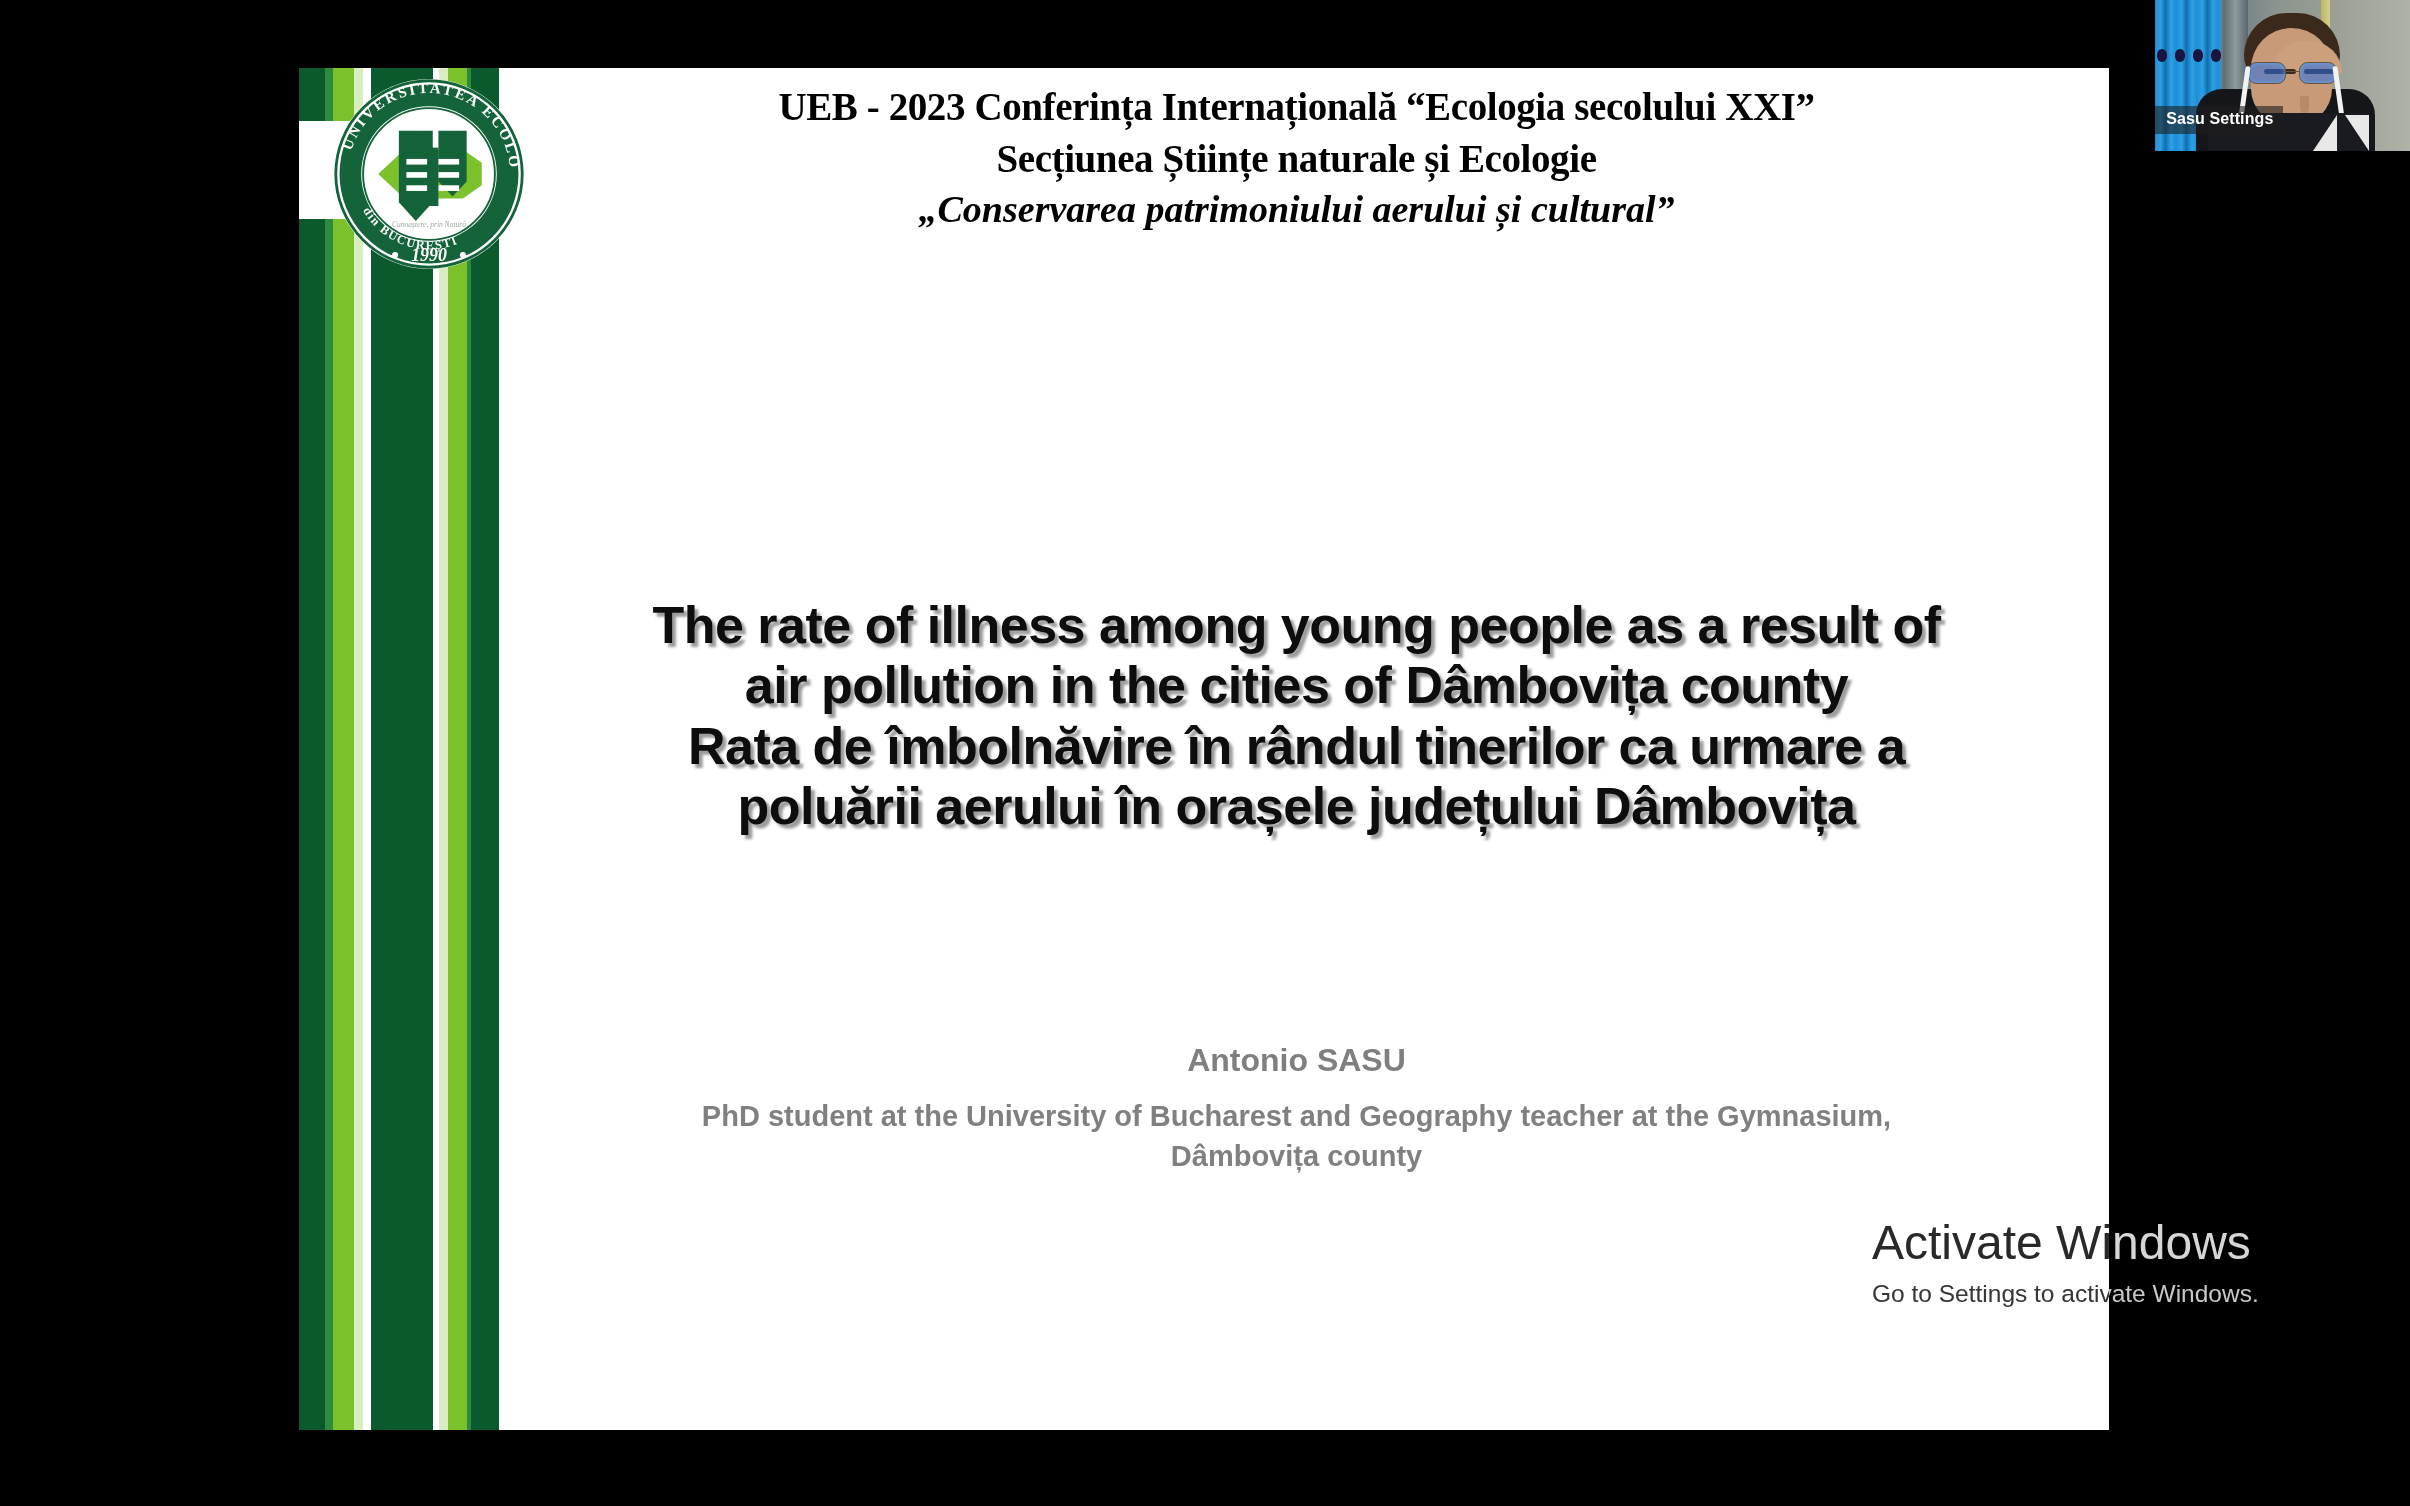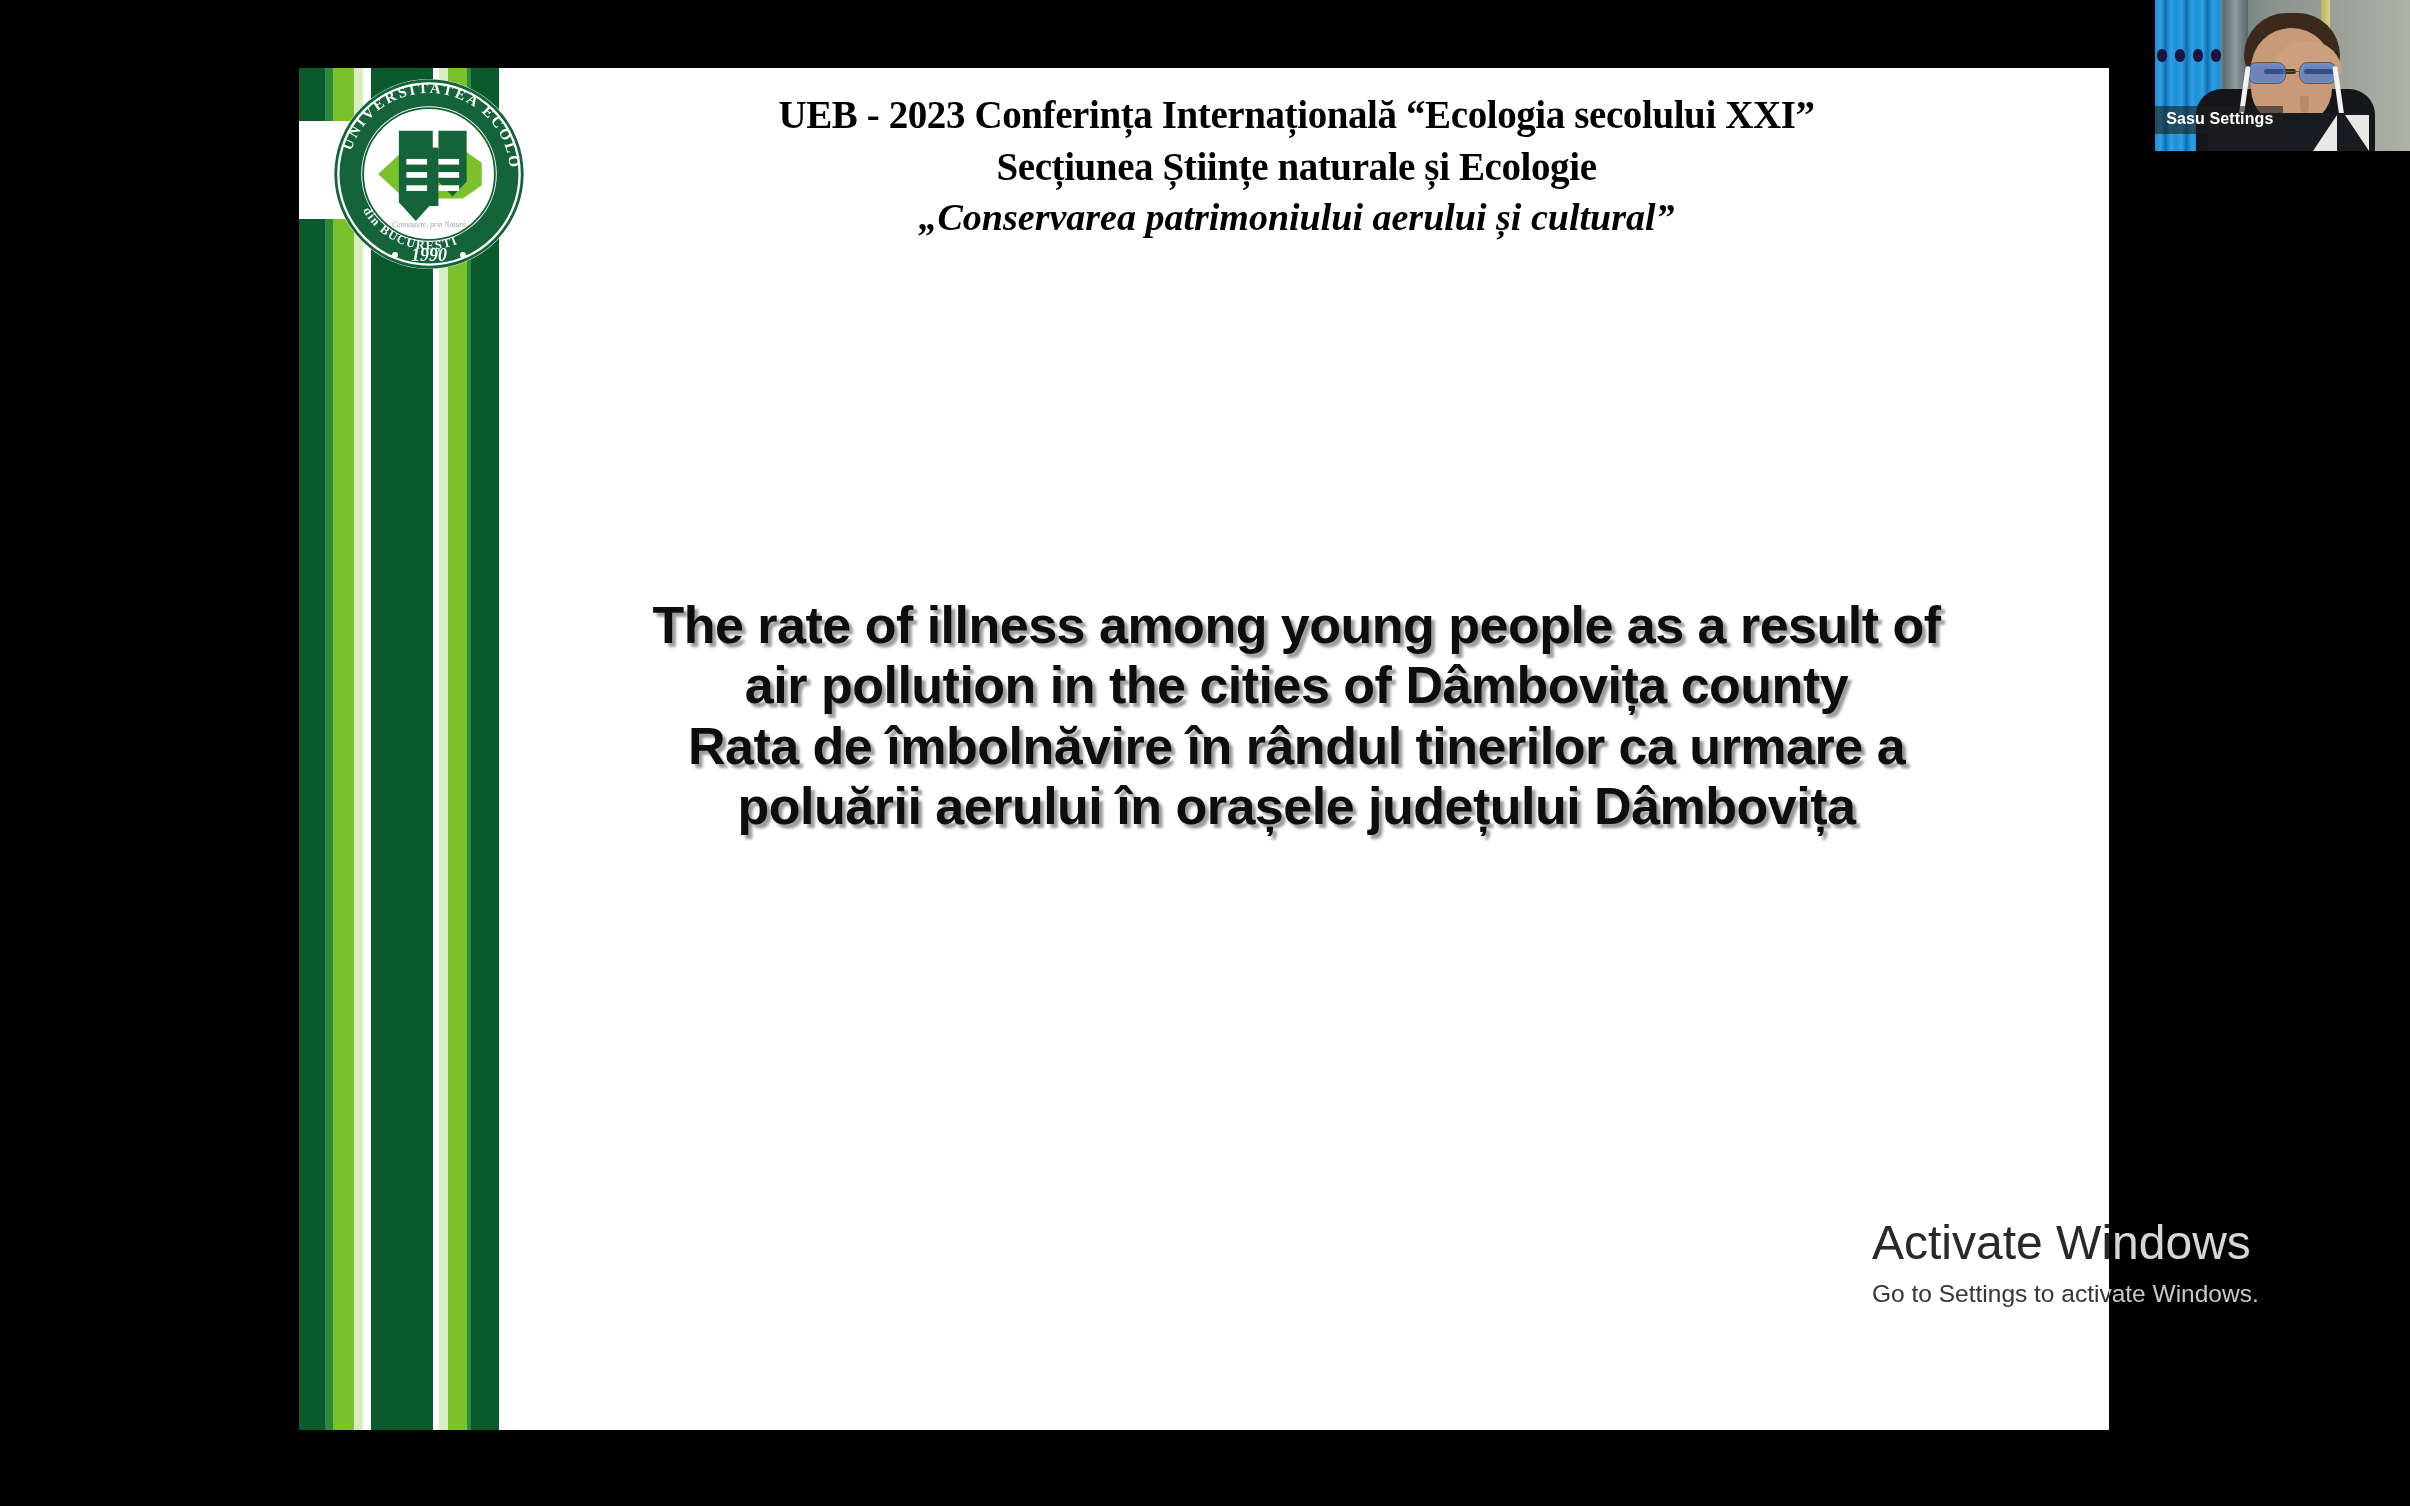--- a/index.html
+++ b/index.html
@@ -73,21 +73,21 @@
     left: 17px;
     top: -7.5px;
     width: 226px;
     height: 226px;
   }
 
   
   .conf-header {
     position: absolute;
     left: 185px;
-    top: 24px;
+    top: 16px;
     width: 1625px;
     text-align: center;
     color: #000000;
     font-family: "Liberation Serif", serif;
   }
   .conf-line1 {
     font-size: 39px;
     font-weight: 700;
     line-height: 1.18;
     letter-spacing: -0.4px;
@@ -404,20 +404,24 @@
       <div class="conf-line3">„Conservarea patrimoniului aerului și cultural”</div>
     </div>
 
     <div class="title-block">
       <div class="title-line">The rate of illness among young people as a result of</div>
       <div class="title-line">air pollution in the cities of Dâmbovița county</div>
       <div class="title-line">Rata de îmbolnăvire în rândul tinerilor ca urmare a</div>
       <div class="title-line">poluării aerului în orașele județului Dâmbovița</div>
     </div>
 
+    <div class="author-block">
+      <div class="author-name">Antonio SASU</div>
+      <div class="author-aff">PhD student at the University of Bucharest and Geography teacher  at the Gymnasium, Dâmbovița county</div>
+    </div>
   </div>
 
   <div class="watermark">
     <div class="wm-title">Activate Windows</div>
     <div class="wm-sub">Go to Settings to activate Windows.</div>
   </div>
 
   <div id="video-tile">
     <div class="vid-inner">
       <div class="wall"></div>

